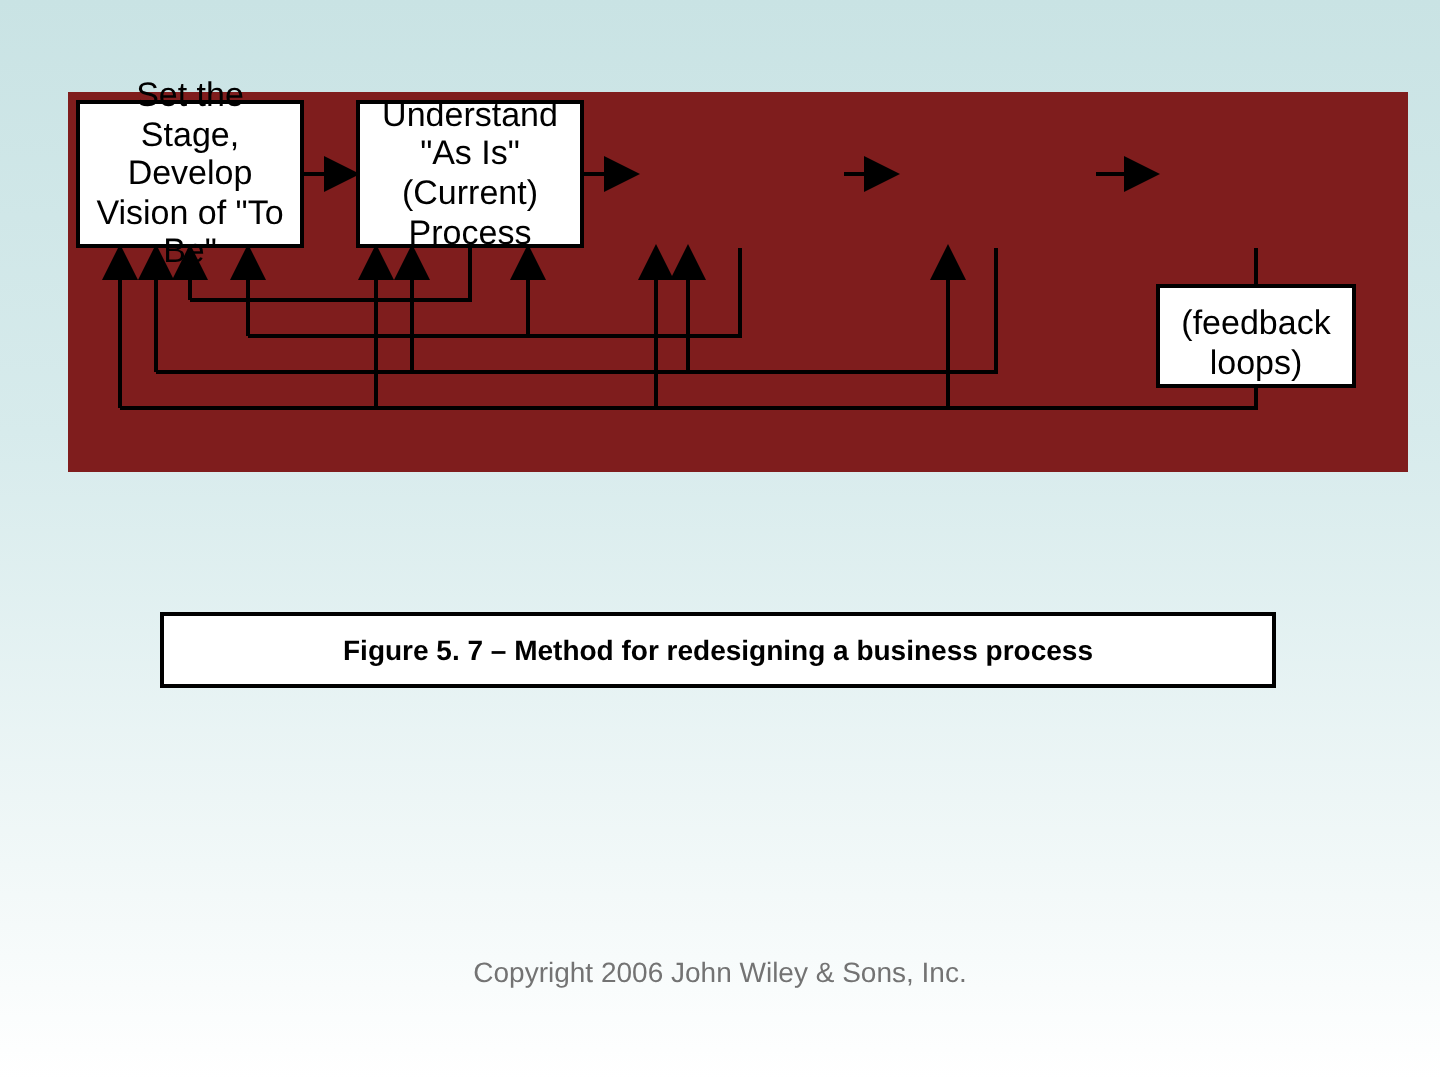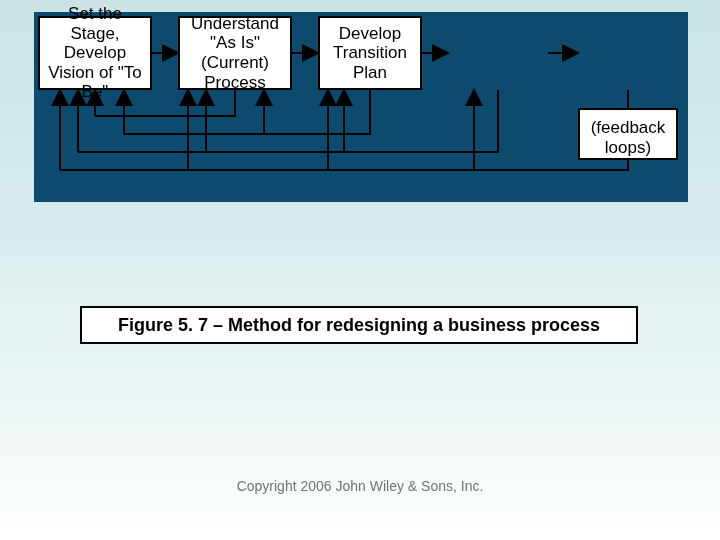--- a/index.html
+++ b/index.html
@@ -7,24 +7,25 @@
     padding: 0;
     width: 720px;
     height: 540px;
     font-family: Arial, Helvetica, sans-serif;
     background: linear-gradient(to bottom, #c9e3e4 0%, #d7ebec 40%, #f1f8f8 80%, #ffffff 100%);
     position: relative;
   }
   .diagram-panel {
     position: absolute;
     left: 34px;
-    top: 12px;
+    top: 46px;
     width: 654px;
     height: 190px;
-    background: #0c4a6e;
+    background: #7f1d1d;
+    padding-left: 16px;
   }
   .box {
     position: absolute;
     border: 2px solid #000;
     background: #fff;
     text-align: center;
     font-size: 17px;
     line-height: 1.15;
     display: flex;
     align-items: center;
@@ -46,21 +47,21 @@
   svg { position: absolute; left: 0; top: 0; }
   .caption-box {
     position: absolute;
     left: 80px;
     top: 306px;
     width: 558px;
     height: 38px;
     border: 2px solid #000;
     background: #fff;
     font-weight: bold;
-    font-size: 18px;
+    font-size: 14px;
     display: flex;
     align-items: center;
     justify-content: center;
     box-sizing: border-box;
   }
   .copyright {
     position: absolute;
     left: 0;
     width: 720px;
     top: 478px;
@@ -72,23 +73,20 @@
 </head>
 <body>
 
 <div class="diagram-panel">
 
   <div class="box" style="left:4px;  top:4px; width:114px; height:74px;">
       <span>Set the Stage, Develop Vision of "To Be"</span>
     </div>
   <div class="box" style="left:144px;top:4px; width:114px; height:74px;">
       <span>Understand "As Is" (Current) Process</span>
-    </div>
-  <div class="box" style="left:284px;top:4px; width:104px; height:74px;">
-      <span>Develop Transition Plan</span>
     </div>
 
   <div class="feedback-label" style="left:544px; top:96px; width:100px; height:52px;">
     <span>(feedback loops)</span>
   </div>
 
   <svg width="654" height="190">
     <defs>
       <marker id="ah" markerWidth="9" markerHeight="9" refX="7" refY="4.5" orient="auto">
         <path d="M0,0 L9,4.5 L0,9 Z" fill="#000"></path>

